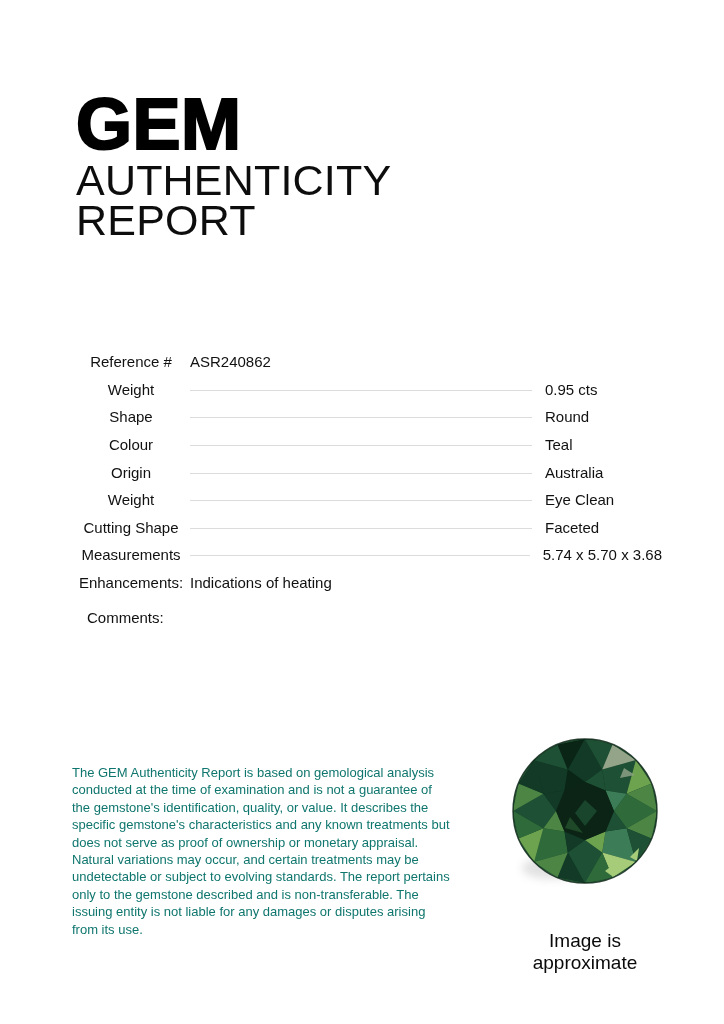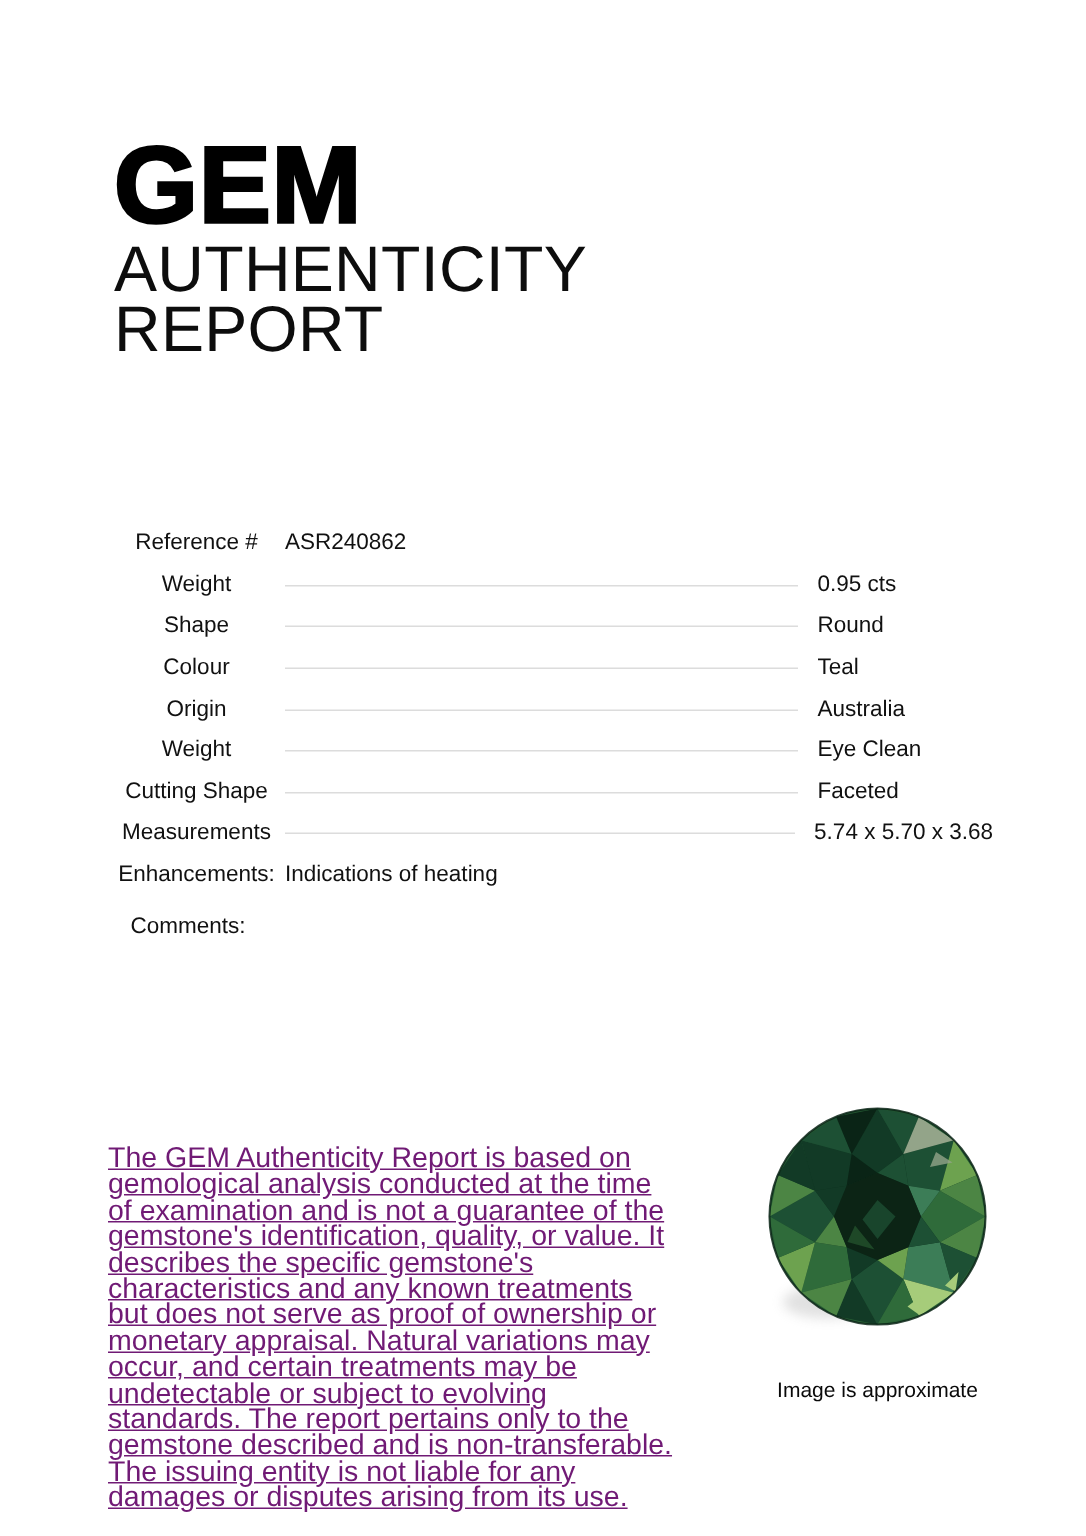--- a/index.html
+++ b/index.html
@@ -22,26 +22,26 @@
   .fields{position:absolute;left:72px;top:348px;width:590px;}
   .row{display:flex;align-items:center;height:27.6px;font-size:15px;color:#111;}
   .row.comments{margin-top:7px;}
   .fl{width:118px;flex-shrink:0;white-space:nowrap;text-align:center;}
   .fl.indent{width:auto;margin-left:15px;}
   .leader{width:342px;height:1px;background:#dcdcdc;margin-right:13px;transform:translateY(1px);}
   .fv{white-space:nowrap;}
   
   .disclaimer{
     position:absolute;left:72px;top:764px;width:380px;
-    font-size:19px;line-height:17.4px;color:#701a75;text-decoration:underline;
+    font-size:13px;line-height:17.4px;color:#0f766e;
   }
   
   .gem-wrap{position:absolute;left:508px;top:737px;width:154px;text-align:center;}
   .gem-wrap svg{display:block;margin:0 auto;}
-  .gem-caption{margin-top:31px;font-size:14px;color:#0a0a0a;}
+  .gem-caption{margin-top:43px;font-size:19px;color:#0a0a0a;}
 </style>
 </head>
 <body>
 
 <div class="header">
   <div class="brand">GEM</div>
   <div class="subtitle">
     <div>AUTHENTICITY</div>
     <div>REPORT</div>
   </div>

